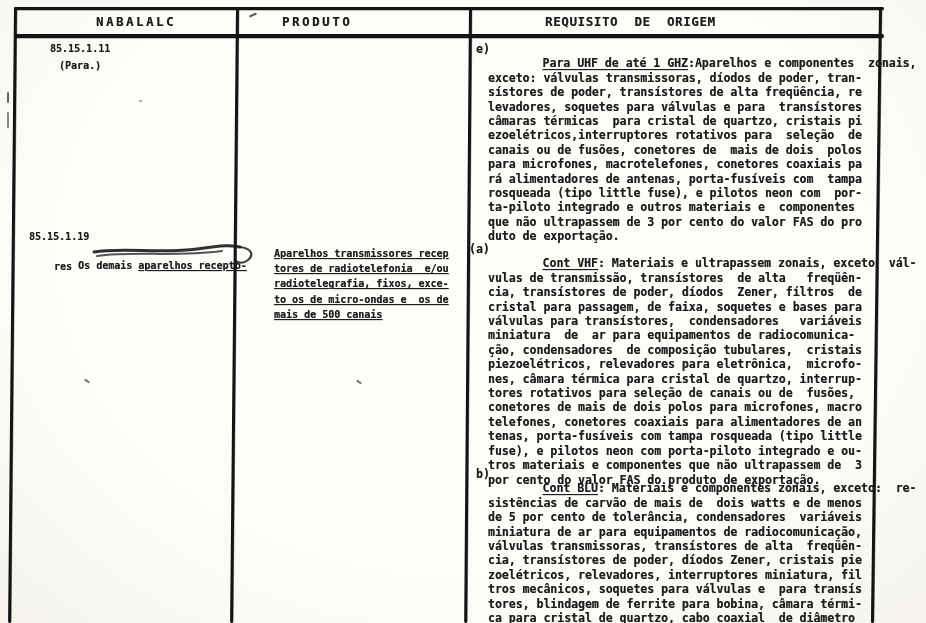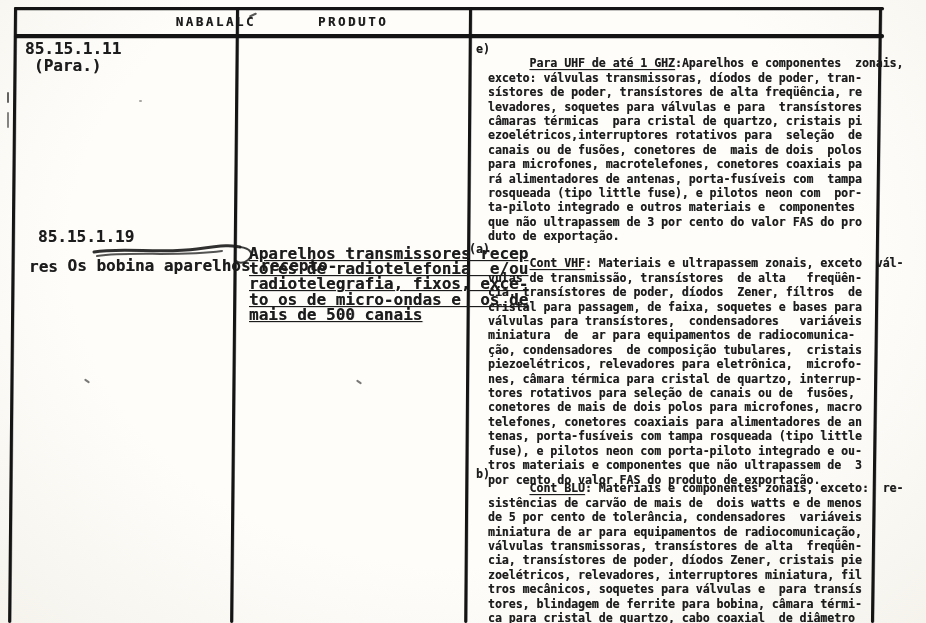--- a/index.html
+++ b/index.html
@@ -8,52 +8,53 @@
     position:relative;width:926px;height:623px;overflow:hidden;
     background:radial-gradient(ellipse at 50% 40%, #fefdfa 60%, #f5f3ec 100%);
     font-family:"DejaVu Sans Mono","Liberation Mono",monospace;
     color:#1c1c1c;font-weight:bold;
   }
   .ink{color:#1c1c1c;text-shadow:0.3px 0.3px 0.5px rgba(25,25,25,0.55);}
   .hline{position:absolute;background:#141414;border-radius:2px;box-shadow:0 0.5px 0 rgba(20,20,20,.5);}
   .vline{position:absolute;background:#141414;border-radius:2px;transform-origin:top center;box-shadow:0.5px 0 0 rgba(20,20,20,.4);}
   .hdr{position:absolute;font-size:12.5px;white-space:pre;}
   .hdr-spaced{letter-spacing:2.5px;}
-  .cell{position:absolute;font-size:16px;line-height:14.4px;white-space:pre;}
+  .cell{position:absolute;font-size:10px;line-height:14.4px;white-space:pre;margin-left:25px;}
   .produto-cell{line-height:15.2px;text-decoration:underline;}
   .req-item{position:absolute;}
   .req-marker{position:absolute;top:0;font-size:11.5px;line-height:14.4px;text-decoration:none;}
   .req-body{position:absolute;top:0;font-size:11.5px;line-height:14.4px;white-space:pre;width:400px;}
   .lead{text-decoration:underline;text-underline-offset:2px;}
-  .lead-shift{}
+  .lead-shift{margin-left:13px;}
   .strike-svg{position:absolute;pointer-events:none;}
   .noise{position:absolute;background:#222;opacity:.75;border-radius:1px;}
-  .struck{position:relative;}
+  .struck{position:relative;text-decoration:underline;}
 </style>
 </head>
 <body>
 
 <div class="page">
 
   <div class="hline" style="left:14px;top:7px;width:870px;height:3px;"></div>
   <div class="hline" style="left:14px;top:34px;width:870px;height:4px;"></div>
   <div class="vline" style="left:14px;top:7px;width:3px;height:616px;transform:rotate(0.55deg);"></div>
   <div class="vline" style="left:236px;top:7px;width:3px;height:616px;transform:rotate(0.55deg);"></div>
   <div class="vline" style="left:469px;top:7px;width:3px;height:616px;transform:rotate(0.45deg);"></div>
   <div class="vline" style="left:879px;top:7px;width:3px;height:616px;transform:rotate(0.75deg);"></div>
 
-  <div class="hdr hdr-spaced ink" style="left:16px;top:14px;width:240px;text-align:right;">NABALALC</div>
-  <div class="hdr hdr-spaced ink" style="left:282px;top:14px;margin-left:36px;">PRODUTO</div>
+  <div class="hdr hdr-spaced ink" style="left:16px;top:14px;width:240px;text-align:center;">NABALALC</div>
+  <div class="hdr hdr-spaced ink" style="left:282px;top:14px;">PRODUTO</div>
+  <div class="hdr ink" style="left:545px;top:14px;letter-spacing:0.6px;">REQUISITO  DE  ORIGEM</div>
 
   <div class="cell ink" style="left:25px;top:42px;">85.15.1.11</div>
   <div class="cell ink" style="left:34px;top:59px;">(Para.)</div>
 
-  <div class="cell ink" style="left:38px;top:230px;">85.15.1.19</div>
+  <div class="cell ink" style="left:4px;top:230px;">85.15.1.19</div>
   <div class="cell ink" style="left:29px;top:245px;">
-    <span>Os bobina </span><span class="struck">aparelhos recepto-</span>
+    <span>Os demais </span><span class="struck">aparelhos recepto-</span>
   </div>
   <div class="cell ink" style="left:29px;top:260px;text-align:right;">res</div>
 
   <svg class="strike-svg" style="left:92px;top:238px;" width="168" height="36" viewBox="0 0 168 36">
     <path d="M2,14 C 30,9 70,16 105,11 S 140,8 148,9" fill="none" stroke="#1a1a1a" stroke-width="3" stroke-linecap="round" opacity="0.9"></path>
     <path d="M5,18 C 40,13 85,19 130,13" fill="none" stroke="#1a1a1a" stroke-width="2" stroke-linecap="round" opacity="0.75"></path>
     <path d="M148,9 C 158,10 163,16 156,22 C 151,26 146,25 144,23" fill="none" stroke="#1a1a1a" stroke-width="2.2" stroke-linecap="round" opacity="0.85"></path>
   </svg>
 
   <div class="cell produto-cell ink" style="left:249px;top:246px;">Aparelhos transmissores recep

